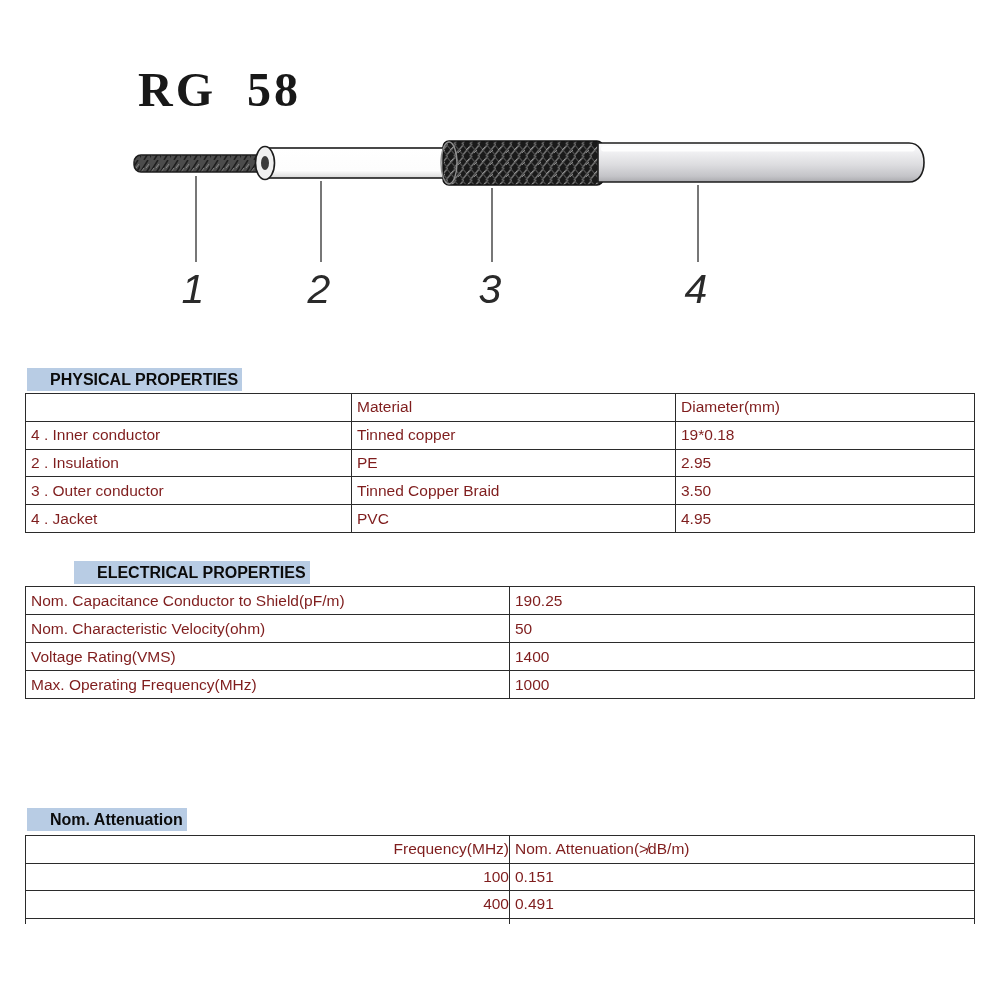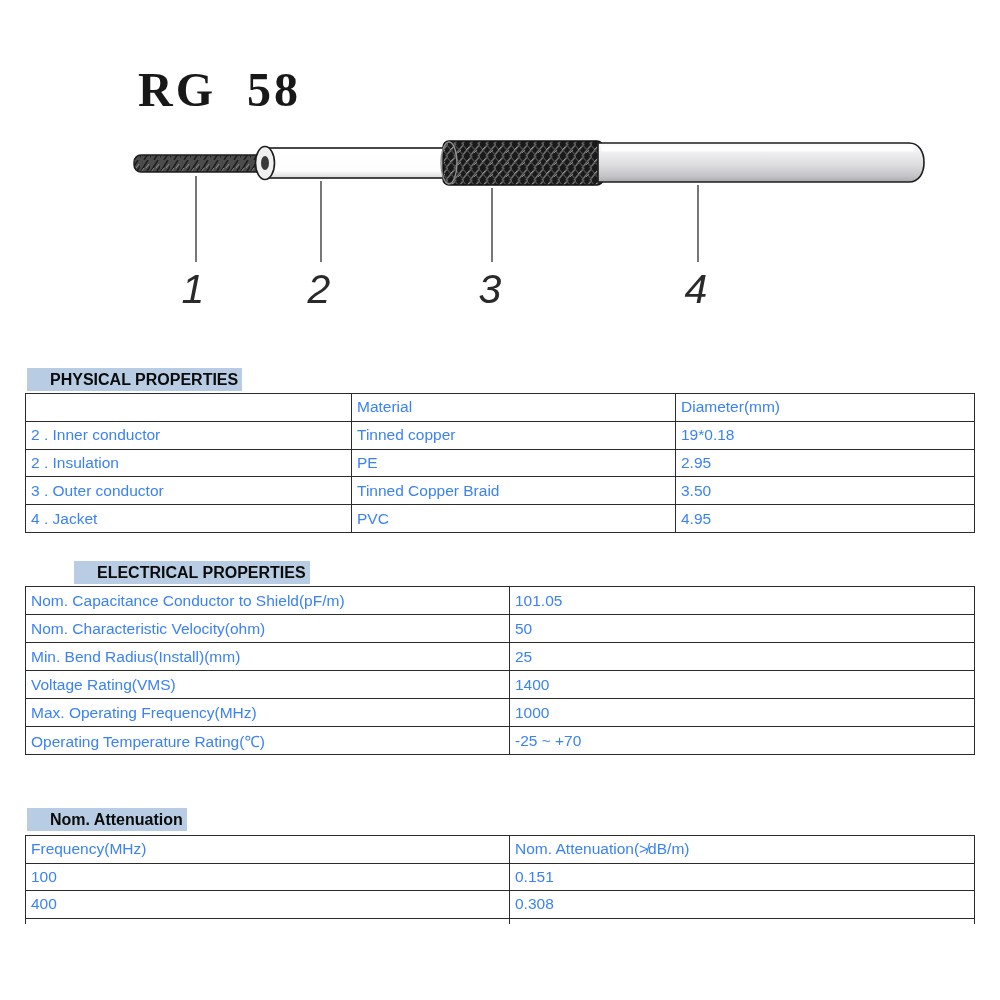--- a/index.html
+++ b/index.html
@@ -52,21 +52,21 @@
   .hl { background: #b8cce4; padding-left: 23px; }
 
   
   table.spec {
     position: absolute;
     left: 25px;
     width: 950px;
     border-collapse: collapse;
     table-layout: fixed;
     font-size: 15.5px;
-    color: #3b82f6;
+    color: #7f1d1d;
   }
   table.spec td, table.spec th {
     border: 1.4px solid #2b2b2b;
     padding: 0 0 0 5px;
     text-align: left;
     font-weight: normal;
     white-space: nowrap;
     overflow: hidden;
     vertical-align: middle;
   }
@@ -75,21 +75,21 @@
   #physical-table tr { height: 27.8px; }
   #physical-table .c0 { width: 320px; }
   #physical-table .c1 { width: 318px; }
 
   #electrical-table { top: 586px; }
   #electrical-table tr { height: 28px; }
   #electrical-table .c0 { width: 478px; }
 
   #attenuation-table { top: 835px; }
   #attenuation-table tr { height: 27.5px; }
-  #attenuation-table .c0 { width: 478px; }
+  #attenuation-table .c0 { width: 478px; text-align: right; }
 
   #physical-heading   { top: 368px; }
   #electrical-heading { top: 561px; margin-left: 47px; }
   #attenuation-heading{ top: 808px; text-align: right; }
 </style>
 </head>
 <body>
 
 <div id="page">
 
@@ -160,21 +160,21 @@
   <div id="physical-heading" class="section-heading hl">PHYSICAL PROPERTIES</div>
 
   <table id="physical-table" class="spec">
     <tbody>
       <tr>
         <th class="c0"></th>
         <th class="c1">Material</th>
         <th>Diameter(mm)</th>
       </tr>
       <tr>
-        <td class="c0">2 . Inner conductor</td>
+        <td class="c0">4 . Inner conductor</td>
         <td class="c1">Tinned copper</td>
         <td>19*0.18</td>
       </tr>
       <tr>
         <td class="c0">2 . Insulation</td>
         <td class="c1">PE</td>
         <td>2.95</td>
       </tr>
       <tr>
         <td class="c0">3 . Outer conductor</td>
@@ -188,60 +188,52 @@
       </tr>
     </tbody>
   </table>
 
   <div id="electrical-heading" class="section-heading hl">ELECTRICAL PROPERTIES</div>
 
   <table id="electrical-table" class="spec">
     <tbody>
       <tr>
         <td class="c0">Nom. Capacitance Conductor to Shield(pF/m)</td>
-        <td>101.05</td>
+        <td>190.25</td>
       </tr>
       <tr>
         <td class="c0">Nom. Characteristic Velocity(ohm)</td>
         <td>50</td>
       </tr>
       <tr>
-        <td class="c0">Min. Bend Radius(Install)(mm)</td>
-        <td>25</td>
-      </tr>
-      <tr>
         <td class="c0">Voltage Rating(VMS)</td>
         <td>1400</td>
       </tr>
       <tr>
         <td class="c0">Max. Operating Frequency(MHz)</td>
         <td>1000</td>
       </tr>
-      <tr>
-        <td class="c0">Operating Temperature Rating(℃)</td>
-        <td>-25 ~ +70</td>
-      </tr>
     </tbody>
   </table>
 
   <div id="attenuation-heading" class="section-heading hl">Nom. Attenuation</div>
 
   <table id="attenuation-table" class="spec">
     <tbody>
       <tr>
         <th class="c0">Frequency(MHz)</th>
         <th>Nom. Attenuation(≯dB/m)</th>
       </tr>
       <tr>
         <td class="c0">100</td>
         <td>0.151</td>
       </tr>
       <tr>
         <td class="c0">400</td>
-        <td>0.308</td>
+        <td>0.491</td>
       </tr>
       <tr>
         <td class="c0">1000</td>
         <td>0.502</td>
       </tr>
     </tbody>
   </table>
 
 </div>
 

